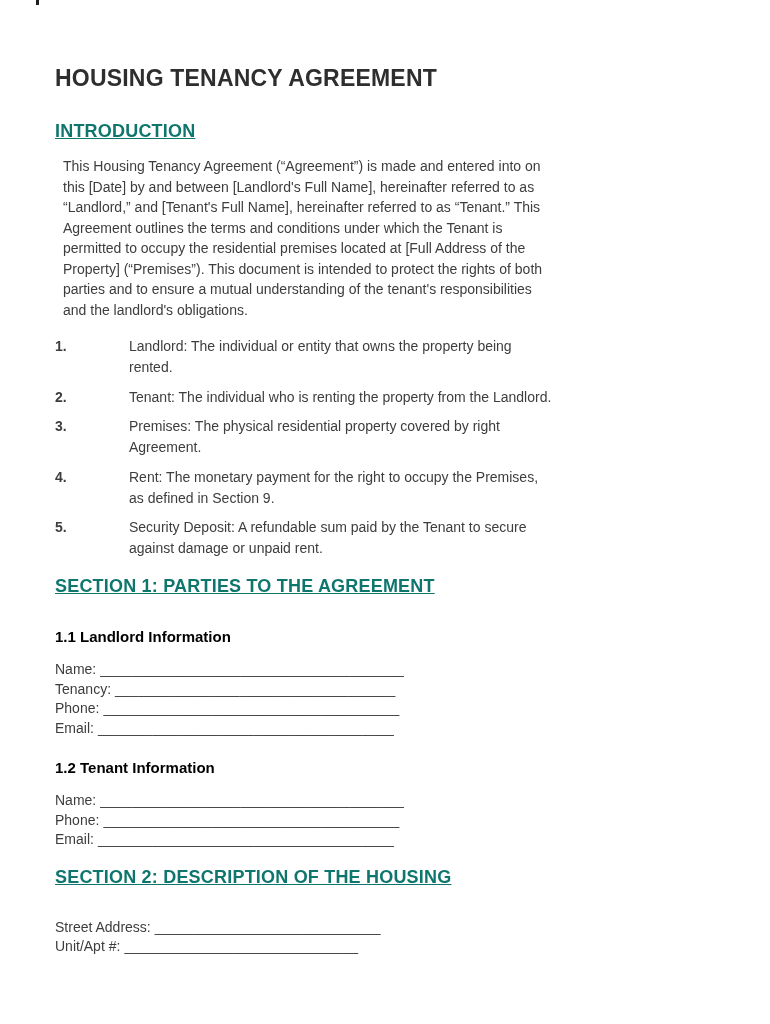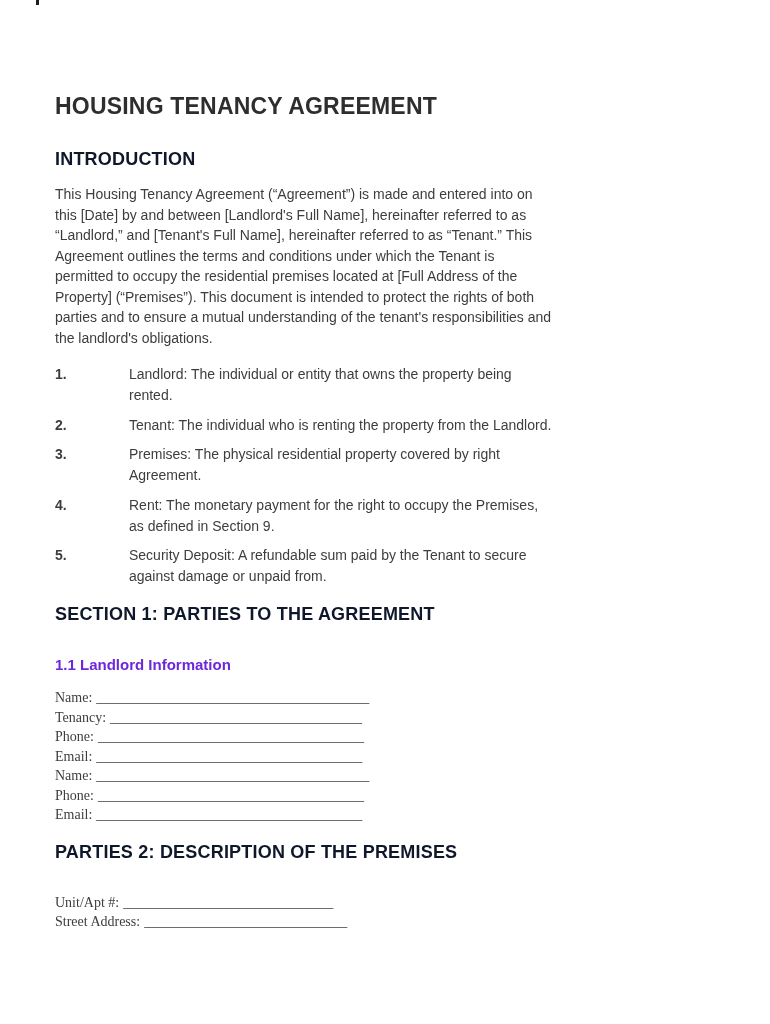--- a/index.html
+++ b/index.html
@@ -2,21 +2,21 @@
 <html><head>
 <meta charset="utf-8">
 <style>
   * { box-sizing: border-box; }
   html, body { margin: 0; padding: 0; background: #ffffff; }
   .page {
     position: relative;
     width: 610px;
     min-height: 1024px;
     background: #ffffff;
-    padding: 92px 55px 40px 55px;
+    padding: 64px 55px 40px 55px;
     font-family: "Liberation Sans", sans-serif;
     font-size: 14px;
     color: #3d3d3d;
   }
   .scan-artifact {
     position: absolute;
     top: 0; left: 36px;
     width: 3px; height: 5px;
     background: #1f1f1f;
   }
@@ -25,54 +25,55 @@
     line-height: 28px;
     font-weight: 700;
     color: #2e2e2e;
     margin: 0 0 28px 0;
     letter-spacing: 0.2px;
   }
   h2.sec-head {
     font-size: 18px;
     line-height: 22px;
     font-weight: 700;
-    color: #0f172a;
+    color: #0f766e;
     margin: 16px 0 14px 0;
     letter-spacing: 0.2px;
+    text-decoration: underline;
   }
   h2.sec-head.big-gap-after { margin-bottom: 30px; }
   h3.sub-head {
     font-size: 15px;
     line-height: 19px;
     font-weight: 700;
-    color: #6d28d9;
+    color: #000000;
     margin: 20px 0 14px 0;
   }
   p.body-text {
-    margin: 0 0 16px 0;
+    margin: 0 0 16px 8px;
     line-height: 20.5px;
   }
   p.lead-text {
     margin: 0 0 12px 0;
     line-height: 20px;
   }
   .def-list { margin: 0 0 0 0; }
   .def-item {
     display: flex;
     line-height: 21px;
     margin-bottom: 8.5px;
   }
   .def-num {
     flex: 0 0 34px;
     width: 34px;
     font-weight: 700;
   }
   .def-text { flex: 1; margin-left: 40px; }
   .fields { line-height: 19.5px; margin: 0; }
-  .field { white-space: nowrap; font-family: Liberation Serif, serif; }
+  .field { white-space: nowrap; }
   .field .f-line { margin-left: 4px; }
 </style>
 </head>
 <body>
 
 <div class="page">
 
   <div class="scan-artifact"></div>
 
   <h1 class="doc-title">HOUSING TENANCY AGREEMENT</h1>
@@ -92,21 +93,21 @@
     <div class="def-item">
       <span class="def-num">3.</span>
       <span class="def-text">Premises: The physical residential property covered by right Agreement.</span>
     </div>
     <div class="def-item">
       <span class="def-num">4.</span>
       <span class="def-text">Rent: The monetary payment for the right to occupy the Premises, as defined in Section 9.</span>
     </div>
     <div class="def-item">
       <span class="def-num">5.</span>
-      <span class="def-text">Security Deposit: A refundable sum paid by the Tenant to secure against damage or unpaid from.</span>
+      <span class="def-text">Security Deposit: A refundable sum paid by the Tenant to secure against damage or unpaid rent.</span>
     </div>
   </div>
 
   <h2 class="sec-head big-gap-after">SECTION 1: PARTIES TO THE AGREEMENT</h2>
 
   <h3 class="sub-head">1.1 Landlord Information</h3>
   <div class="fields">
     <div class="field">
       <span class="f-label">Name:</span><span class="f-line">_______________________________________</span>
     </div>
@@ -114,36 +115,37 @@
       <span class="f-label">Tenancy:</span><span class="f-line">____________________________________</span>
     </div>
     <div class="field">
       <span class="f-label">Phone:</span><span class="f-line">______________________________________</span>
     </div>
     <div class="field">
       <span class="f-label">Email:</span><span class="f-line">______________________________________</span>
     </div>
   </div>
 
+  <h3 class="sub-head">1.2 Tenant Information</h3>
   <div class="fields">
     <div class="field">
       <span class="f-label">Name:</span><span class="f-line">_______________________________________</span>
     </div>
     <div class="field">
       <span class="f-label">Phone:</span><span class="f-line">______________________________________</span>
     </div>
     <div class="field">
       <span class="f-label">Email:</span><span class="f-line">______________________________________</span>
     </div>
   </div>
 
-  <h2 class="sec-head big-gap-after">PARTIES 2: DESCRIPTION OF THE PREMISES</h2>
+  <h2 class="sec-head big-gap-after">SECTION 2: DESCRIPTION OF THE HOUSING</h2>
 
   <div class="fields">
     <div class="field">
-      <span class="f-label">Unit/Apt #:</span><span class="f-line">______________________________</span>
+      <span class="f-label">Street Address:</span><span class="f-line">_____________________________</span>
     </div>
     <div class="field">
-      <span class="f-label">Street Address:</span><span class="f-line">_____________________________</span>
+      <span class="f-label">Unit/Apt #:</span><span class="f-line">______________________________</span>
     </div>
   </div>
 
 </div>
 
 </body></html>

